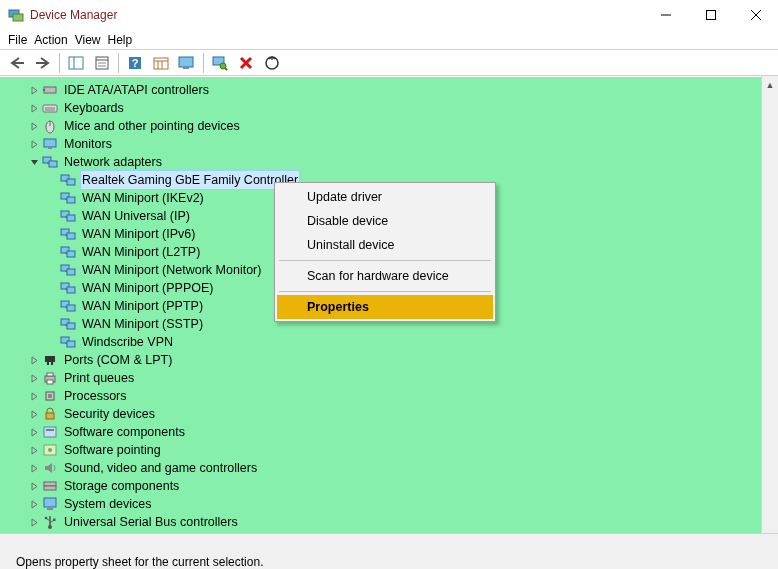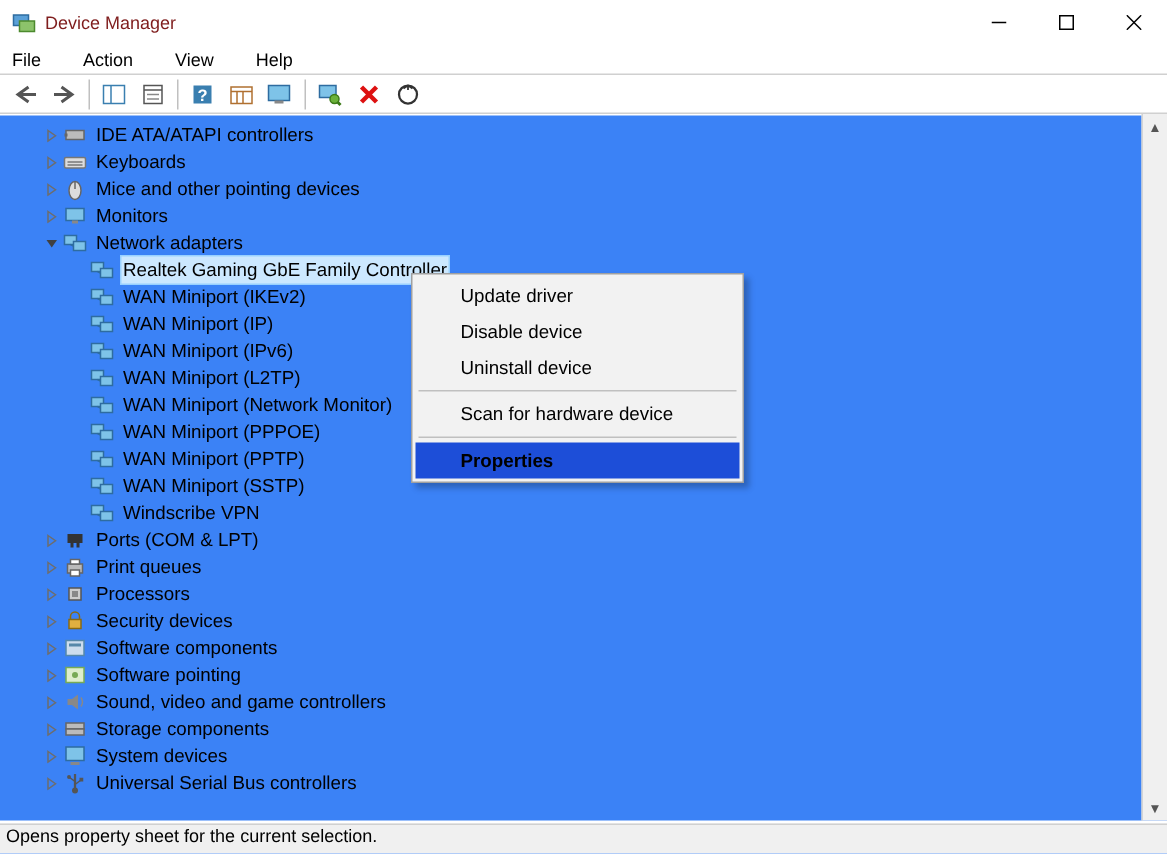--- a/index.html
+++ b/index.html
@@ -4,45 +4,45 @@
 <style>
   * { box-sizing: border-box; font-family: "Segoe UI", Tahoma, sans-serif; }
   html, body { margin: 0; padding: 0; }
   body { width: 778px; height: 569px; background: #fff; overflow: hidden; position: relative; }
 
   .titlebar { height: 30px; display: flex; align-items: center; padding-left: 8px; font-size: 12px; color: #7f1d1d; background: #fff; }
   .titlebar .title-icon { width: 16px; height: 16px; margin-right: 6px; }
   .winbtns { margin-left: auto; display: flex; }
   .winbtn { width: 45px; height: 30px; display: flex; align-items: center; justify-content: center; font-size: 13px; font-family: "Segoe UI Symbol", sans-serif; }
 
-  .menubar { height: 20px; display: flex; align-items: center; padding-left: 6px; font-size: 12px; gap: 24px; border-bottom: 1px solid #d0d0d0; }
+  .menubar { height: 20px; display: flex; align-items: center; padding-left: 6px; font-size: 12px; gap: 3px; border-bottom: 1px solid #d0d0d0; }
   .menubar span { padding: 1px 2px; }
 
   .toolbar { height: 26px; display: flex; align-items: center; border-bottom: 1px solid #d0d0d0; padding-left: 4px; gap: 0; }
   .toolbtn { width: 24px; height: 22px; display: flex; align-items: center; justify-content: center; margin: 0 1px; }
   .tool-sep { width: 1px; height: 20px; background: #c0c0c0; margin: 0 3px; }
 
-  .client { position: absolute; top: 76px; left: 0; right: 0; bottom: 22px; background: #3b82f6; overflow: hidden; border-top: 1px solid #fff; }
+  .client { position: absolute; top: 76px; left: 0; right: 0; bottom: 22px; background: #86efac; overflow: hidden; border-top: 1px solid #fff; }
   .tree { font-size: 12.5px; line-height: 18px; padding: 4px 0 4px 0; }
   .row { display: flex; align-items: center; height: 18px; white-space: nowrap; }
   .indent { display: inline-block; }
   .expander { width: 16px; height: 16px; display: inline-flex; align-items: center; justify-content: center; font-size: 10px; color: #6d6d6d; cursor: default; user-select: none; }
   .row-icon { width: 16px; height: 16px; margin-right: 4px; display: inline-flex; align-items: center; justify-content: center; }
   .row-label { padding: 0 2px; }
   .row.selected .row-label { background: #cce8ff; border: 1px solid #99d1ff; padding: 0 1px; margin-top:-1px; margin-bottom:-1px;}
 
   .scrollbar { position: absolute; top: 76px; right: 0; bottom: 22px; width: 17px; background: #f0f0f0; border-left: 1px solid #d4d4d4; }
   .scroll-arrow { height: 17px; display: flex; align-items: center; justify-content: center; font-size: 9px; color: #555; }
   .scroll-arrow.down { position: absolute; bottom: 0; width: 100%; }
 
-  .statusbar { position: absolute; bottom: 0; left: 0; right: 0; height: 20px; border-top: 1px solid #d0d0d0; font-size: 12px; display: flex; align-items: flex-start; padding-left: 4px; background: #f0f0f0; }
+  .statusbar { position: absolute; bottom: 0; left: 0; right: 0; height: 36px; border-top: 1px solid #d0d0d0; font-size: 12px; display: flex; align-items: flex-end; padding-left: 16px; background: #f0f0f0; }
 
   .context-menu { position: absolute; left: 274px; top: 182px; width: 222px; background: #f2f2f2; border: 1px solid #a0a0a0; box-shadow: 3px 3px 4px rgba(0,0,0,.25); font-size: 12.5px; padding: 2px; }
   .cm-item { height: 24px; display: flex; align-items: center; padding-left: 30px; }
-  .cm-item.sel { background: #1d4ed8; font-weight: bold; }
+  .cm-item.sel { background: #eab308; font-weight: bold; }
   .cm-sep { height: 1px; background: #c0c0c0; margin: 3px 2px; }
 </style>
 </head>
 <body>
 
 <div class="titlebar">
   <span class="title-icon">
     <svg width="16" height="16" viewBox="0 0 16 16">
         <rect x="1" y="3" width="10" height="7" fill="#5aa0d8" stroke="#2e6ca0"></rect>
         <rect x="5" y="7" width="10" height="7" fill="#8cc36b" stroke="#4c8a2e"></rect>
@@ -253,21 +253,21 @@
       <div class="row">
         <span class="indent" style="width: 44px;"></span>
         <span class="expander"></span>
         <span class="row-icon">
           <svg width="16" height="16">
             <rect x="1" y="3" width="8" height="6" fill="#7ec3e8" stroke="#2e6ca0"></rect>
             <rect x="7" y="7" width="8" height="6" fill="#7ec3e8" stroke="#2e6ca0"></rect>
             <line x1="5" y1="9" x2="7" y2="10" stroke="#2e6ca0"></line>
           </svg>
         </span>
-        <span class="row-label">WAN Miniport (IP)</span>
+        <span class="row-label">WAN Universal (IP)</span>
       </div>
       <div class="row">
         <span class="indent" style="width: 44px;"></span>
         <span class="expander"></span>
         <span class="row-icon">
           <svg width="16" height="16">
             <rect x="1" y="3" width="8" height="6" fill="#7ec3e8" stroke="#2e6ca0"></rect>
             <rect x="7" y="7" width="8" height="6" fill="#7ec3e8" stroke="#2e6ca0"></rect>
             <line x1="5" y1="9" x2="7" y2="10" stroke="#2e6ca0"></line>
           </svg>

